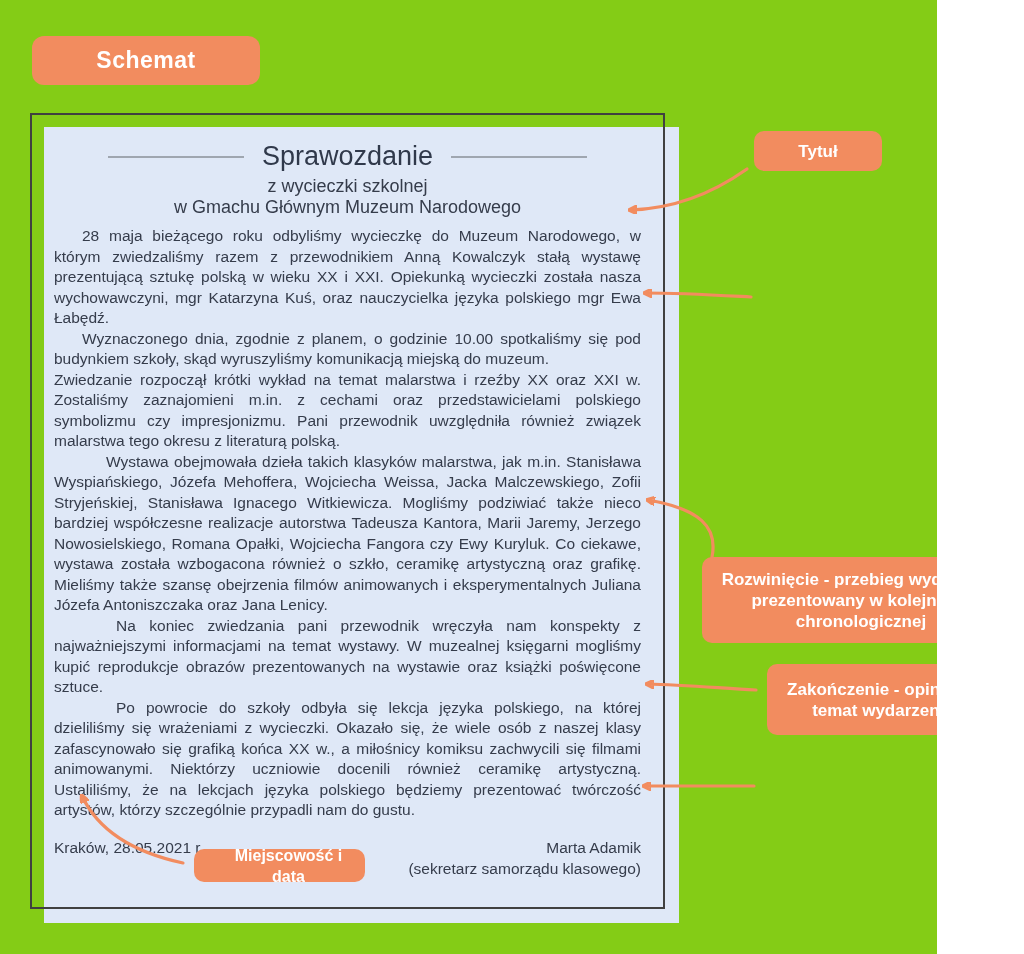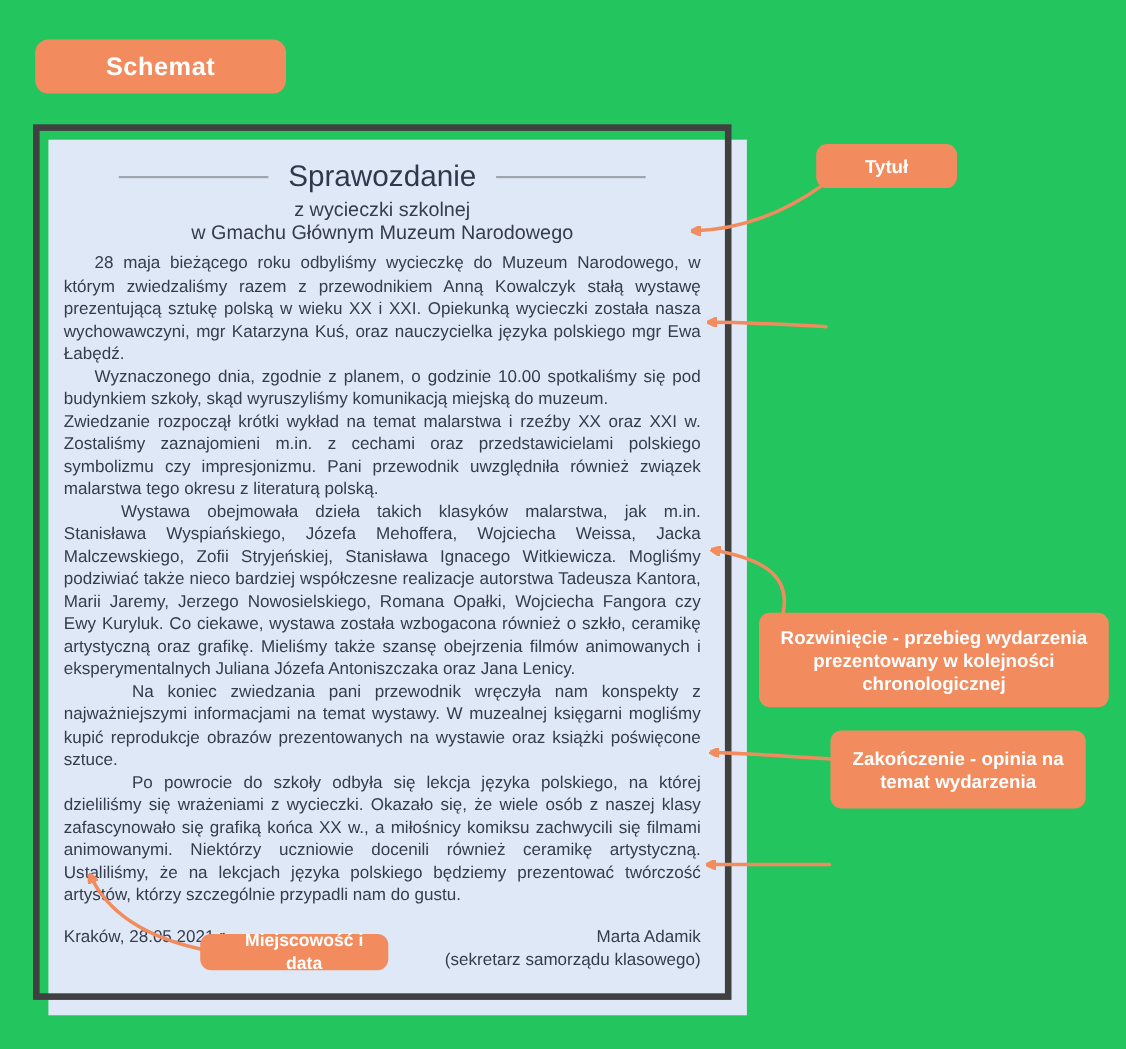--- a/index.html
+++ b/index.html
@@ -1,38 +1,38 @@
 <!DOCTYPE html>
 <html lang="pl"><head>
 <meta charset="utf-8">
 <style>
   * { margin:0; padding:0; box-sizing:border-box; }
   html,body { background:#ffffff; }
   body { font-family:"Liberation Sans","DejaVu Sans",sans-serif; }
   #canvas {
-    position:relative; width:1024px; height:954px;
-    background:#22c55e; overflow:hidden;
+    position:relative; width:937px; height:954px;
+    background:#84cc16; overflow:hidden;
   }
 
   
   .schemat-badge {
     position:absolute; left:32px; top:36px; width:228px; height:49px;
     background:#F28C5F; border-radius:12px;
     display:flex; align-items:center; justify-content:center;
     color:#ffffff; font-size:23px; font-weight:bold; letter-spacing:0.5px;
   }
 
   
   .doc-shadow {
     position:absolute; left:44px; top:127px; width:635px; height:796px;
     background:#DFE8F7; z-index:1;
   }
   .doc-frame {
     position:absolute; left:30px; top:113px; width:635px; height:796px;
-    border:6px solid #404040; background:transparent; z-index:2;
+    border:2px solid #404040; background:transparent; z-index:2;
   }
   .doc-content {
     position:absolute; left:0; top:0; right:0; bottom:0;
     padding:26px 22px 0 22px;
     color:#353C4B;
   }
   .title-row {
     display:flex; align-items:center; justify-content:center; gap:18px;
     margin-bottom:4px;
   }
@@ -55,21 +55,21 @@
     align-items:flex-start; font-size:15.5px; line-height:21px;
   }
   .sig-block { text-align:right; }
 
   
   .callout {
     position:absolute; z-index:3;
     background:#F28C5F; border-radius:10px;
     display:flex; align-items:center; justify-content:center;
     text-align:center; color:#ffffff; font-weight:bold;
-    font-size:17px; line-height:21px; padding:4px 10px;
+    font-size:17px; line-height:21px; padding:4px 10px;margin-left:12px;
   }
   #callout-tytul        { left:742px; top:131px; width:128px; height:40px; }
   #callout-wstep        { left:750px; top:264px; width:237px; height:61px; }
   #callout-rozwiniecie  { left:690px; top:557px; width:318px; height:86px; }
   #callout-zakonczenie  { left:755px; top:664px; width:232px; height:71px; }
   #callout-podpis       { left:753px; top:762px; width:253px; height:48px; }
   #callout-miejscowosc  { left:182px; top:849px; width:171px; height:33px; font-size:16px;padding-left:28px; }
 
   
   #arrows {

